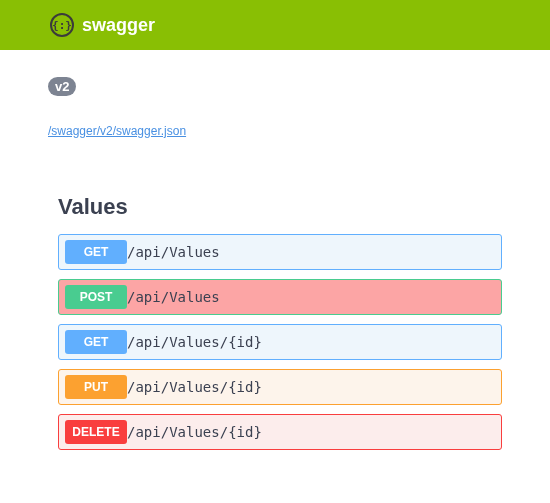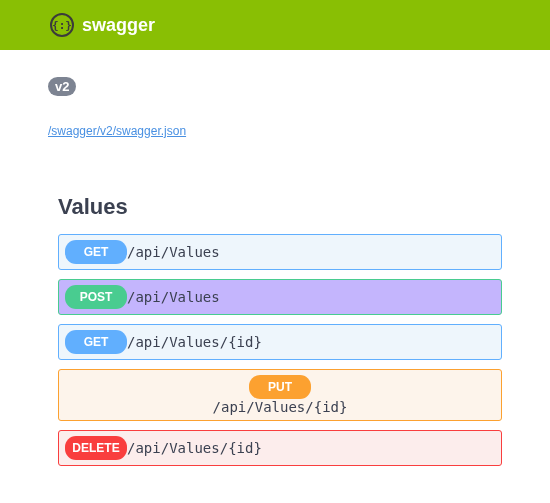--- a/index.html
+++ b/index.html
@@ -11,24 +11,24 @@
   .content { padding: 35px 48px 0 48px; }
   .title-row { display: flex; align-items: baseline; gap: 8px; }
   .title { font-size: 30px; font-weight: 700; color: #3b4151; }
   .version-badge { background: #7d8492; color: #fff; font-size: 13px; font-weight: 600; padding: 2px 7px; border-radius: 30px; position: relative; top: -8px; }
   .spec-link { display: inline-block; margin-top: 20px; color: #4990e2; font-size: 12px; text-decoration: underline; }
   .tag-section { margin-top: 55px; padding-left: 10px; }
   .tag-name { font-size: 22px; font-weight: 700; color: #3b4151; margin-bottom: 14px; }
   .ops { display: flex; flex-direction: column; gap: 9px; }
   .op { border: 1px solid; border-radius: 3px; display: flex; align-items: center; padding: 5px 6px; cursor: pointer; }
   .op-get { background: #eef6fc; border-color: #61affe; }
-  .op-post { background: #c4b5fd; border-color: #49cc90; }
-  .op-put { background: #fdf4eb; border-color: #fca130; flex-direction: column; }
+  .op-post { background: #fca5a5; border-color: #49cc90; }
+  .op-put { background: #fdf4eb; border-color: #fca130; }
   .op-delete { background: #fcedec; border-color: #f93e3e; }
-  .method { min-width: 62px; text-align: center; color: #fff; font-size: 12px; font-weight: 700; padding: 5px 0; border-radius: 11px; }
+  .method { min-width: 62px; text-align: center; color: #fff; font-size: 12px; font-weight: 700; padding: 5px 0; border-radius: 3px; }
   .m-get { background: #61affe; }
   .m-post { background: #49cc90; }
   .m-put { background: #fca130; }
   .m-delete { background: #f93e3e; }
   .path { font-family: ui-monospace, SFMono-Regular, Menlo, Consolas, monospace; font-size: 14px; color: #3b4151; padding-left: 0; }
 </style>
 </head>
 <body>
 
 <div class="topbar">

